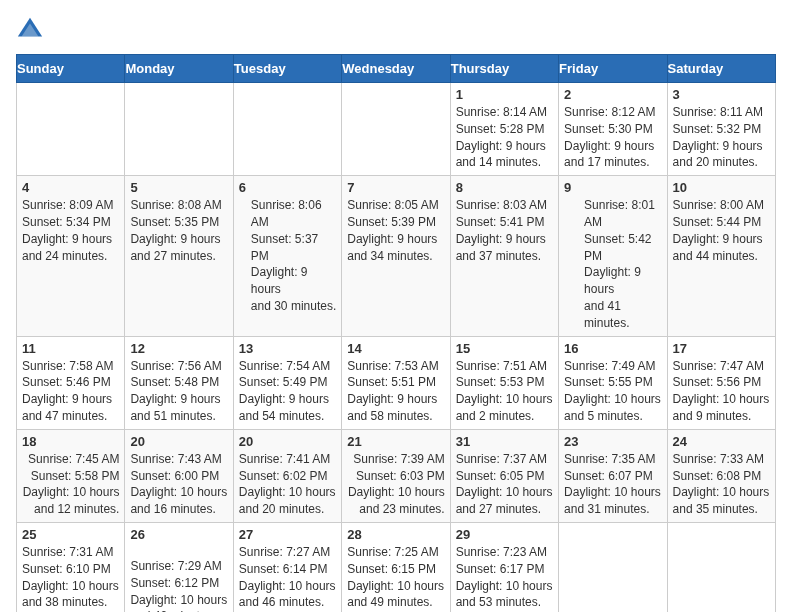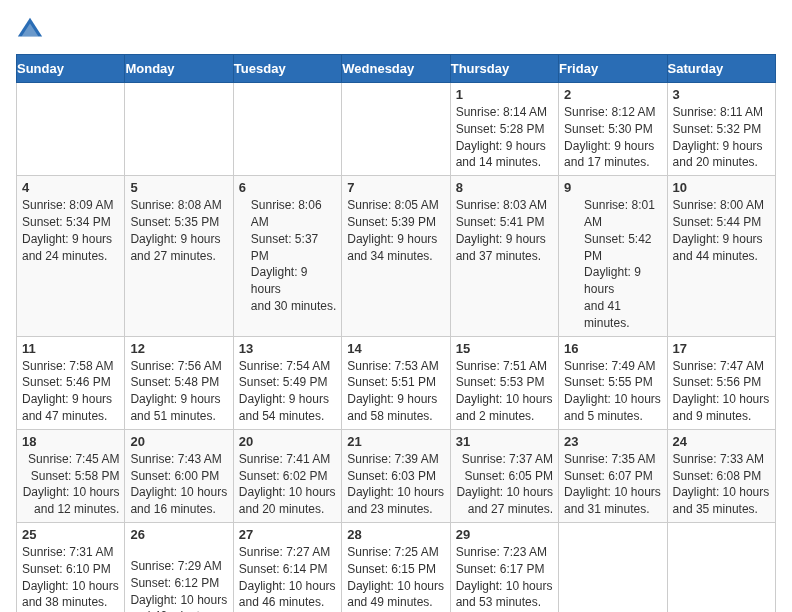--- a/index.html
+++ b/index.html
@@ -273,28 +273,28 @@
         </td>
         <td>
           <span class="day-num">20</span>
           <div class="day-info" style="white-space: pre-line;">Sunrise: 7:41 AM
 Sunset: 6:02 PM
 Daylight: 10 hours
 and 20 minutes.</div>
         </td>
         <td>
           <span class="day-num">21</span>
-          <div class="day-info" style="white-space: pre-line;">Sunrise: 7:39 AM
+          <div class="day-info" style="white-space: pre-line; text-align: right;">Sunrise: 7:39 AM
 Sunset: 6:03 PM
 Daylight: 10 hours
 and 23 minutes.</div>
         </td>
         <td>
           <span class="day-num">31</span>
-          <div class="day-info" style="white-space: pre-line; text-align: right;">Sunrise: 7:37 AM
+          <div class="day-info" style="white-space: pre-line;">Sunrise: 7:37 AM
 Sunset: 6:05 PM
 Daylight: 10 hours
 and 27 minutes.</div>
         </td>
         <td>
           <span class="day-num">23</span>
           <div class="day-info" style="white-space: pre-line;">Sunrise: 7:35 AM
 Sunset: 6:07 PM
 Daylight: 10 hours
 and 31 minutes.</div>

